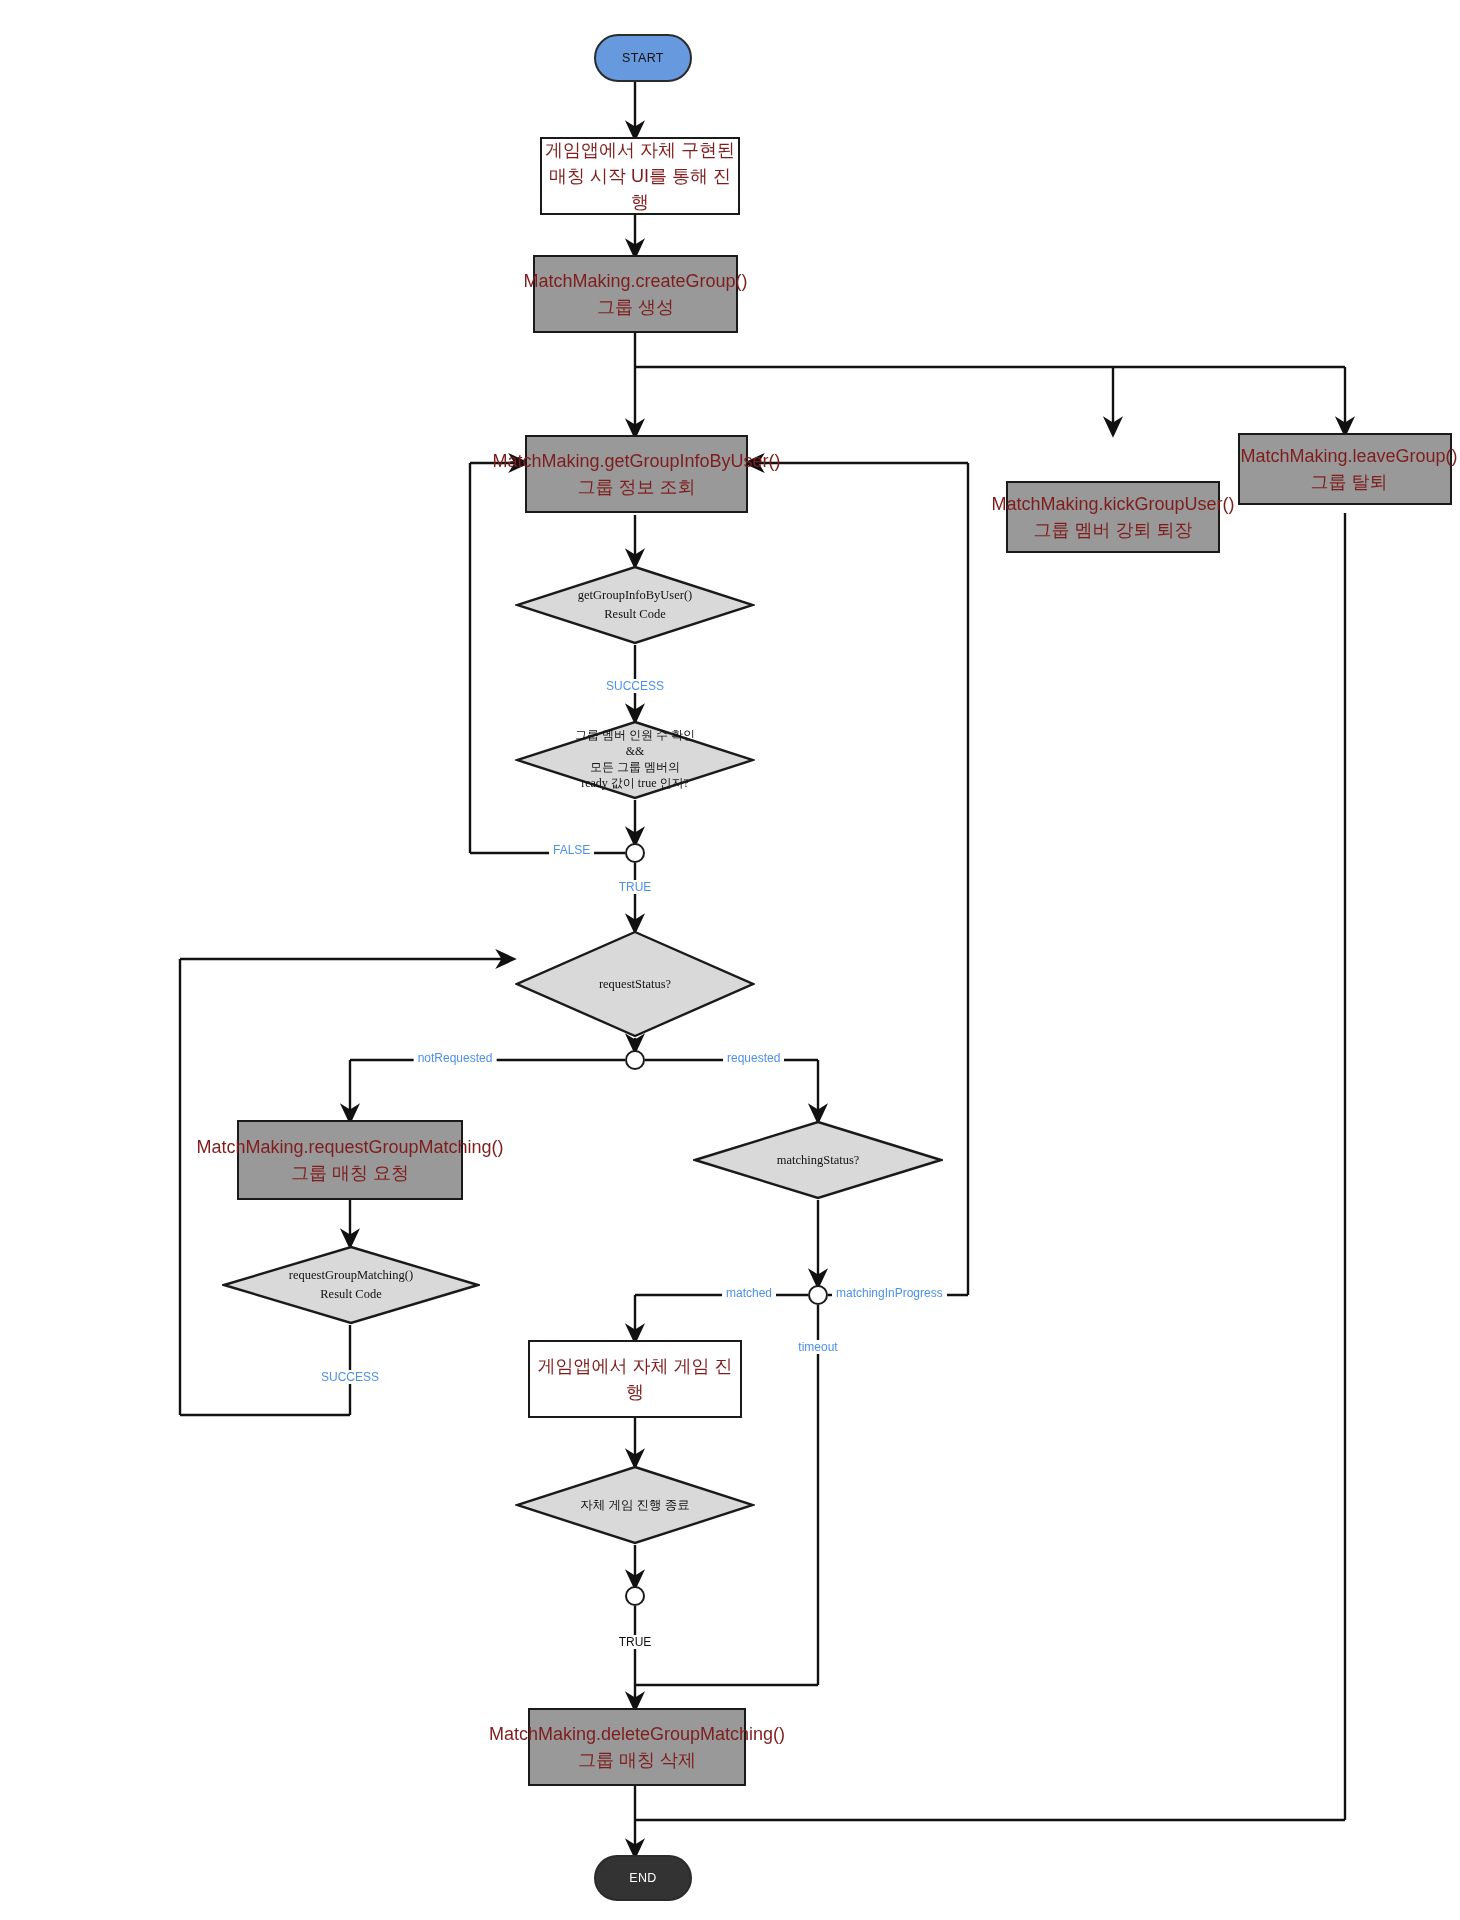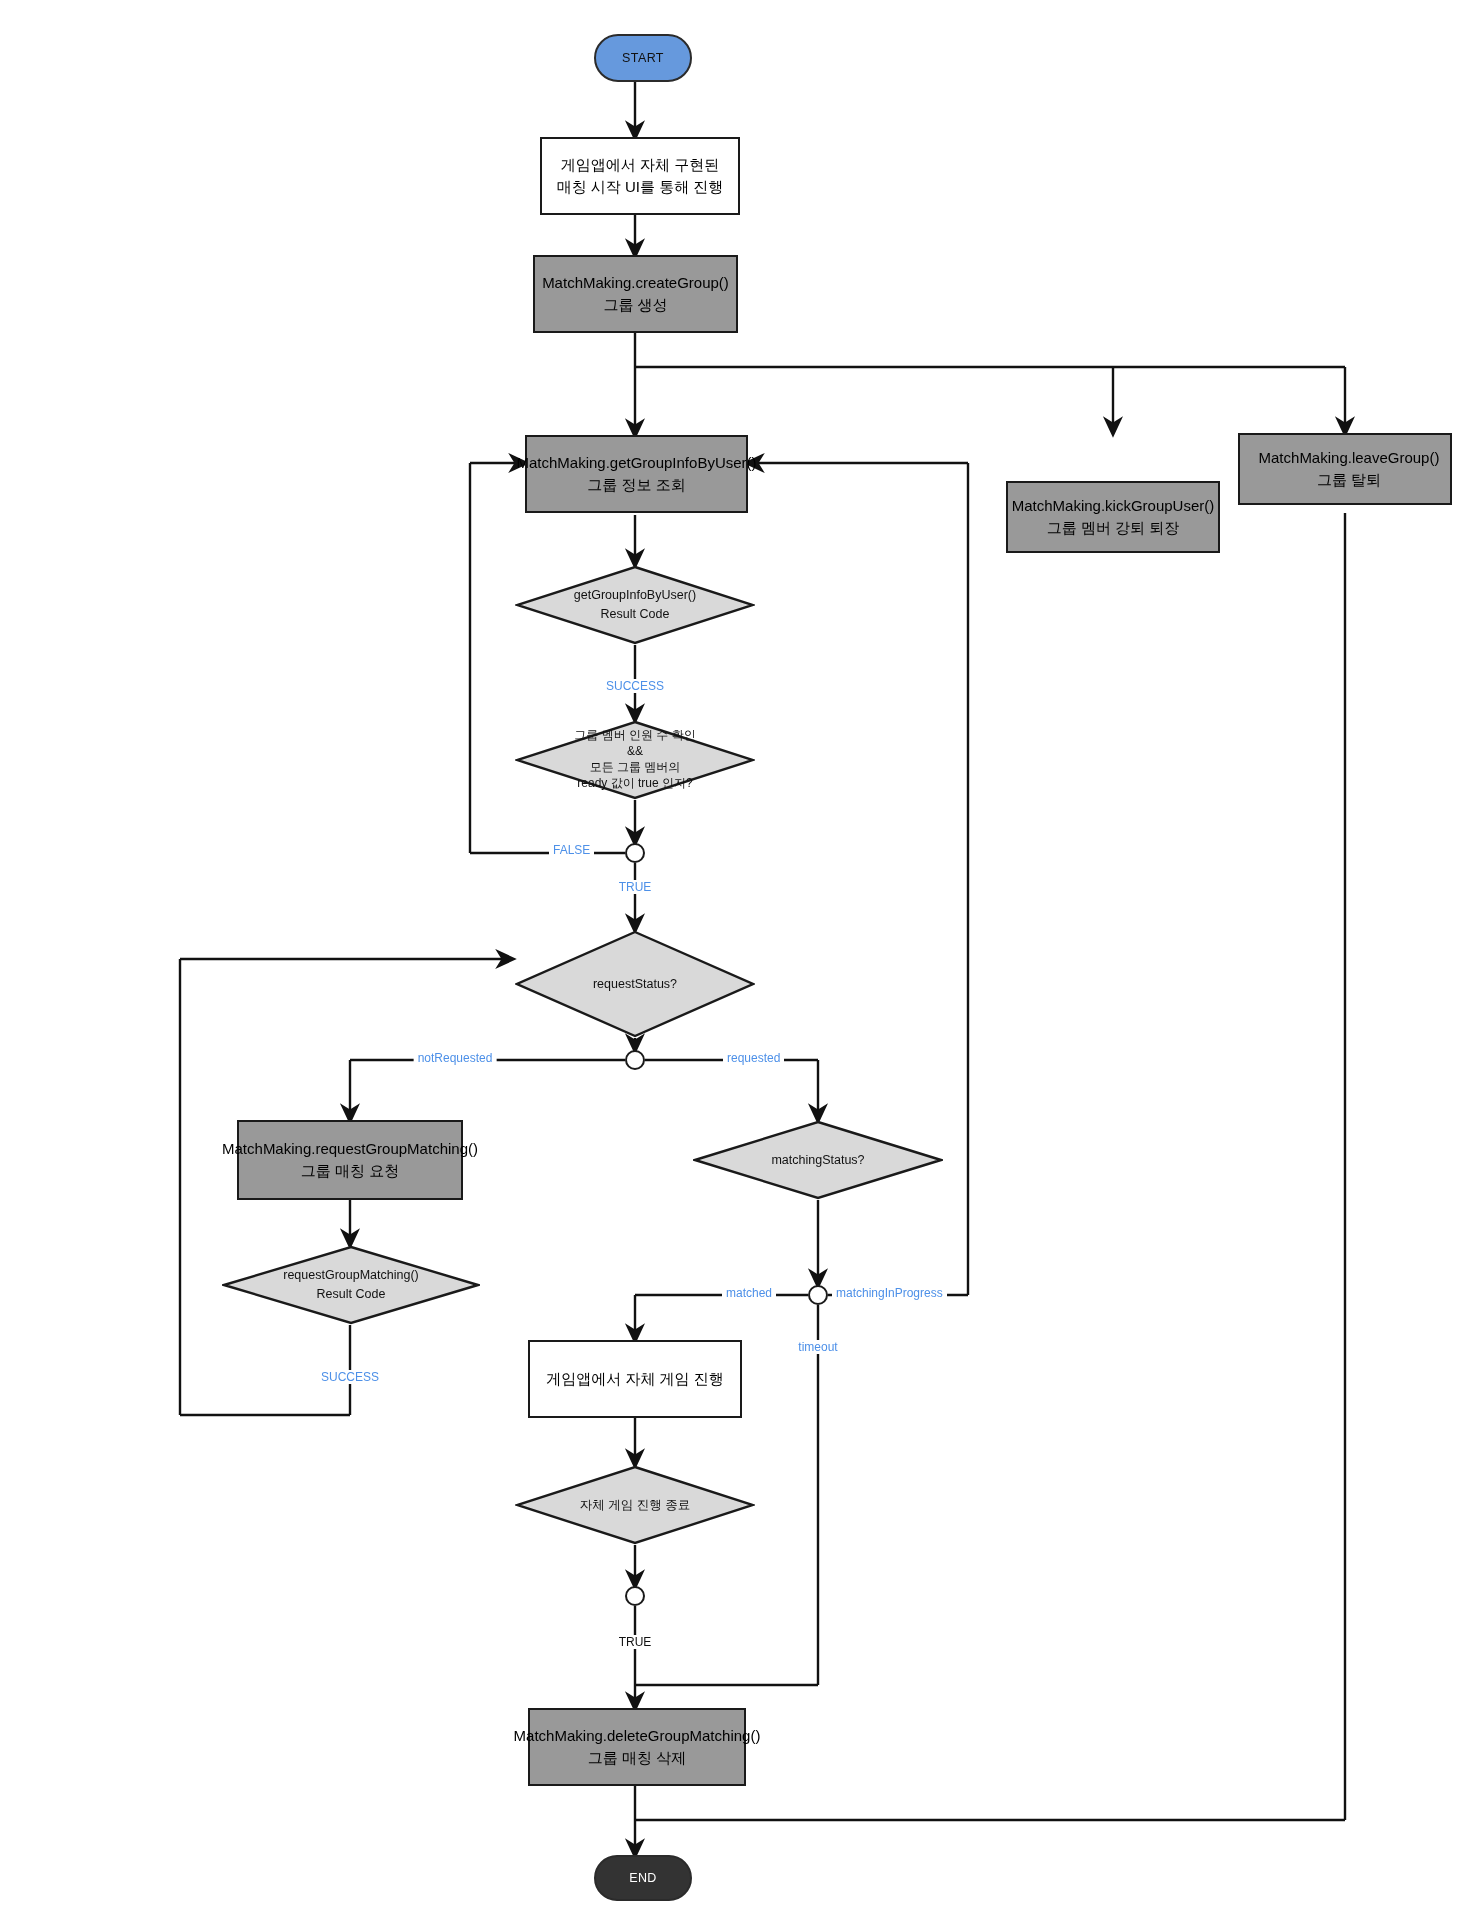--- a/index.html
+++ b/index.html
@@ -13,42 +13,43 @@
     overflow: hidden;
   }
   #canvas { position: absolute; left: 0; top: 0; width: 1460px; height: 1920px; border-radius: 12px; }
   svg#edges { position: absolute; left: 0; top: 0; width: 1460px; height: 1920px; }
 
   .node { position: absolute; display: flex; align-items: center; justify-content: center; text-align: center; }
 
   .proc {
     border: 2px solid #1a1a1a;
     background: #ffffff;
-    font-size: 15px;
-    color: #000000;
+    font-size: 18px;
+    color: #7f1d1d;
     line-height: 1.45;
   }
   .proc.api { background: #999999; }
 
   .term {
     border: 2px solid #2b2b2b;
     border-radius: 999px;
     font-size: 12.5px;
     letter-spacing: .4px;
   }
   .term.start { background: #6699dd; color: #111111; }
   .term.end { background: #333333; color: #ffffff; }
 
   .diamond-wrap { position: absolute; }
   .diamond-wrap svg { position: absolute; left: 0; top: 0; }
   .diamond-label {
     position: absolute; left: 0; top: 0; width: 100%; height: 100%;
     display: flex; align-items: center; justify-content: center;
     text-align: center; font-size: 12.5px; color: #111111; line-height: 1.5;
     pointer-events: none;
+    font-family: Liberation Serif, serif;
   }
 
   .junction {
     position: absolute; width: 20px; height: 20px; border-radius: 50%;
     border: 2px solid #1a1a1a; background: #ffffff;
   }
 
   .edge-label {
     position: absolute; font-size: 12px; color: #4d90e8;
     background: #ffffff; padding: 0 4px; white-space: nowrap;

